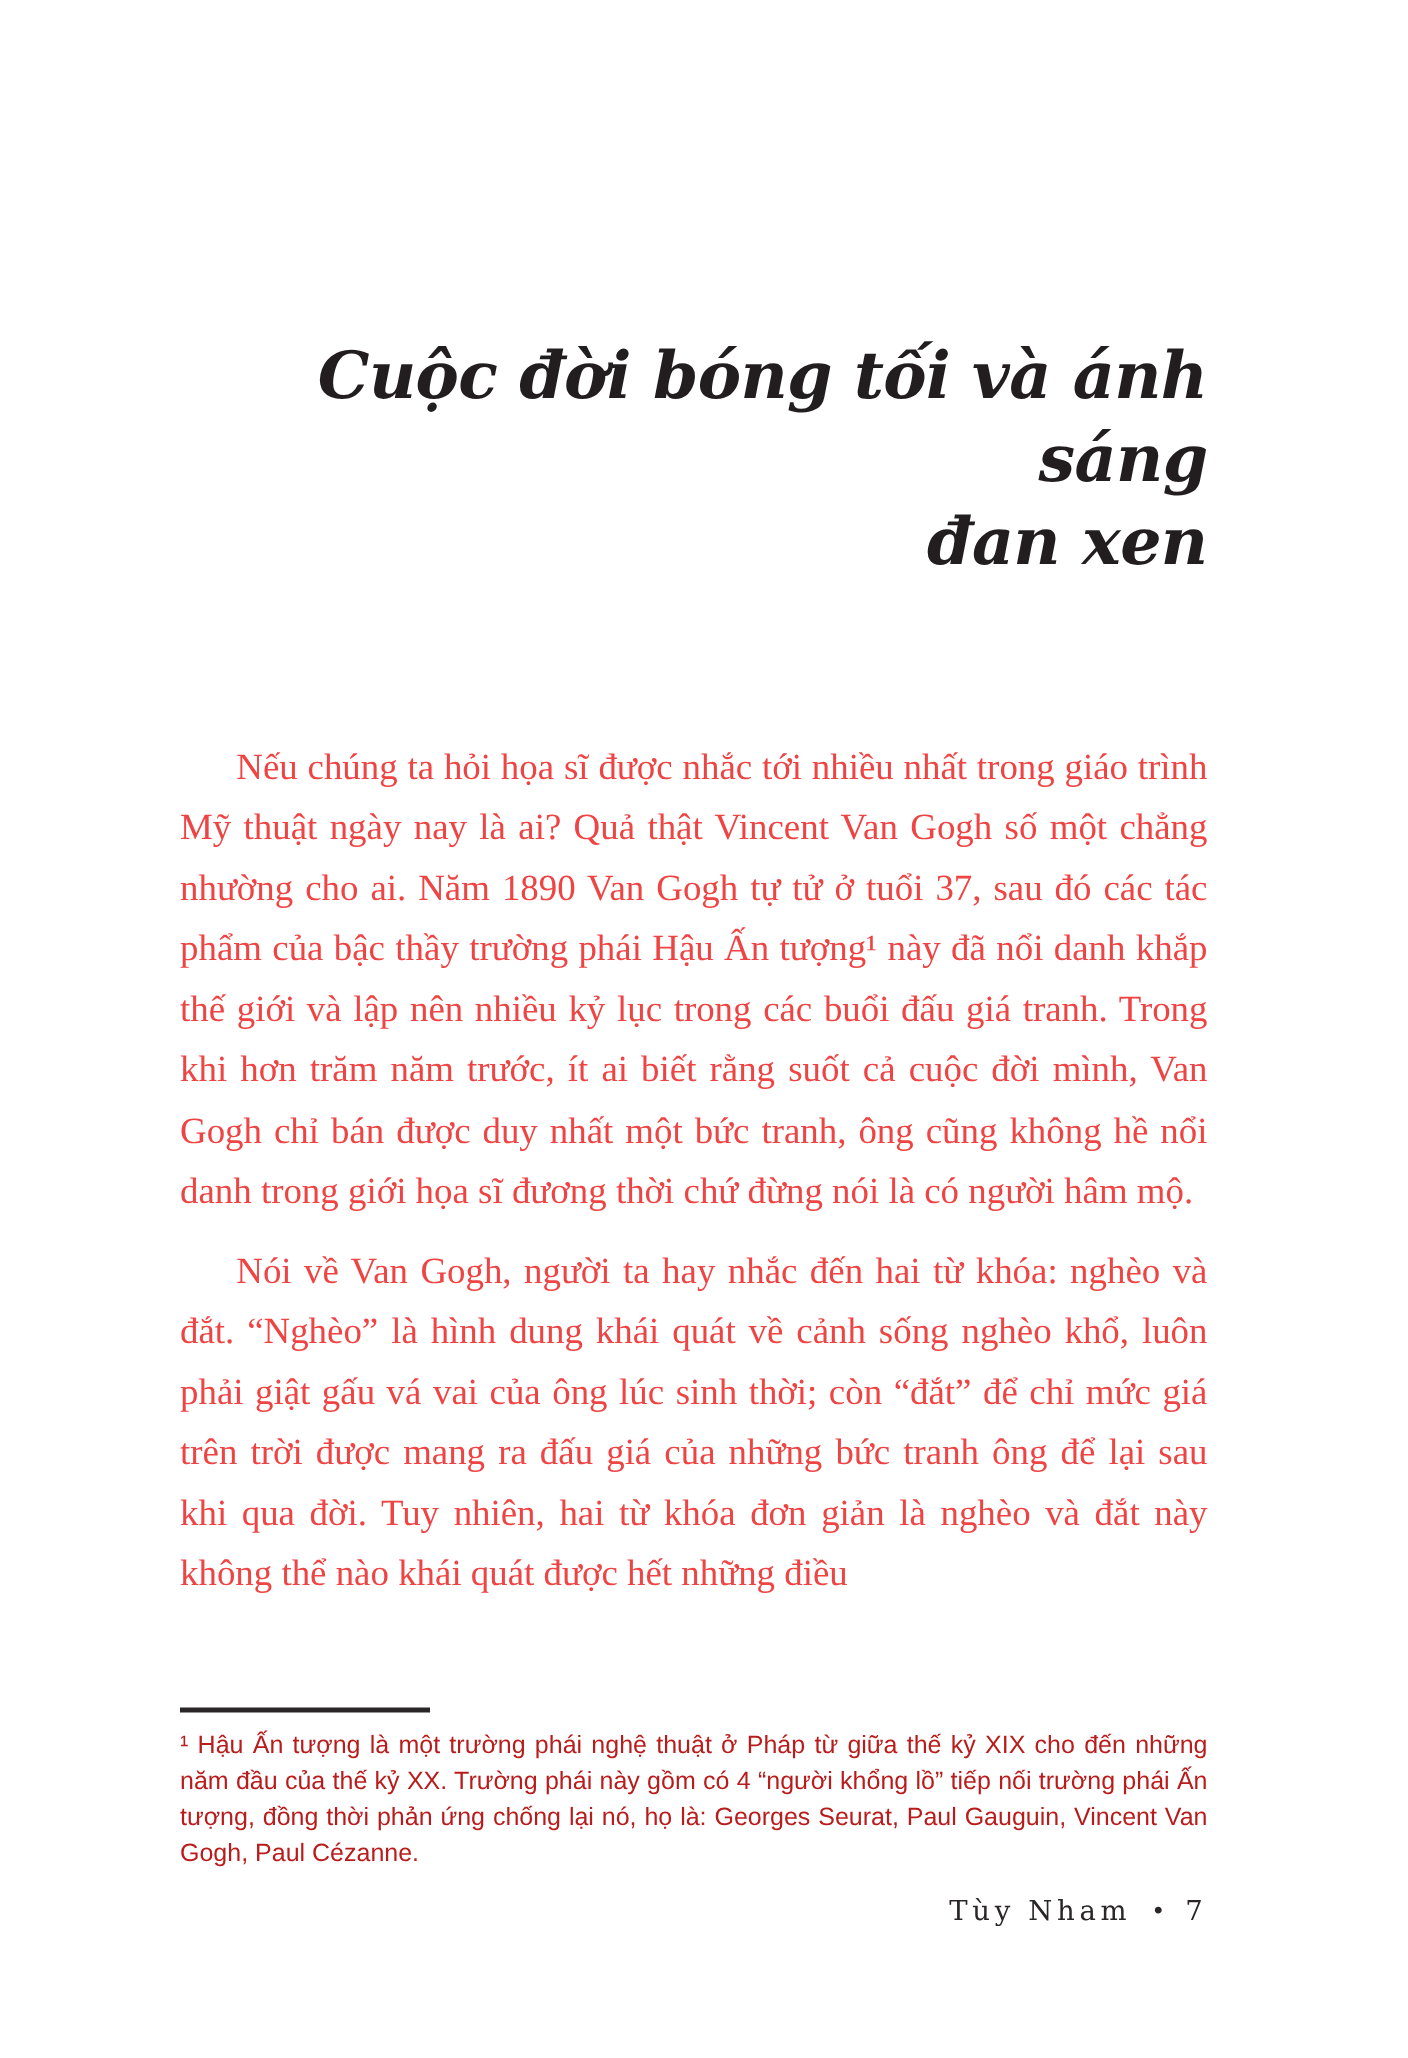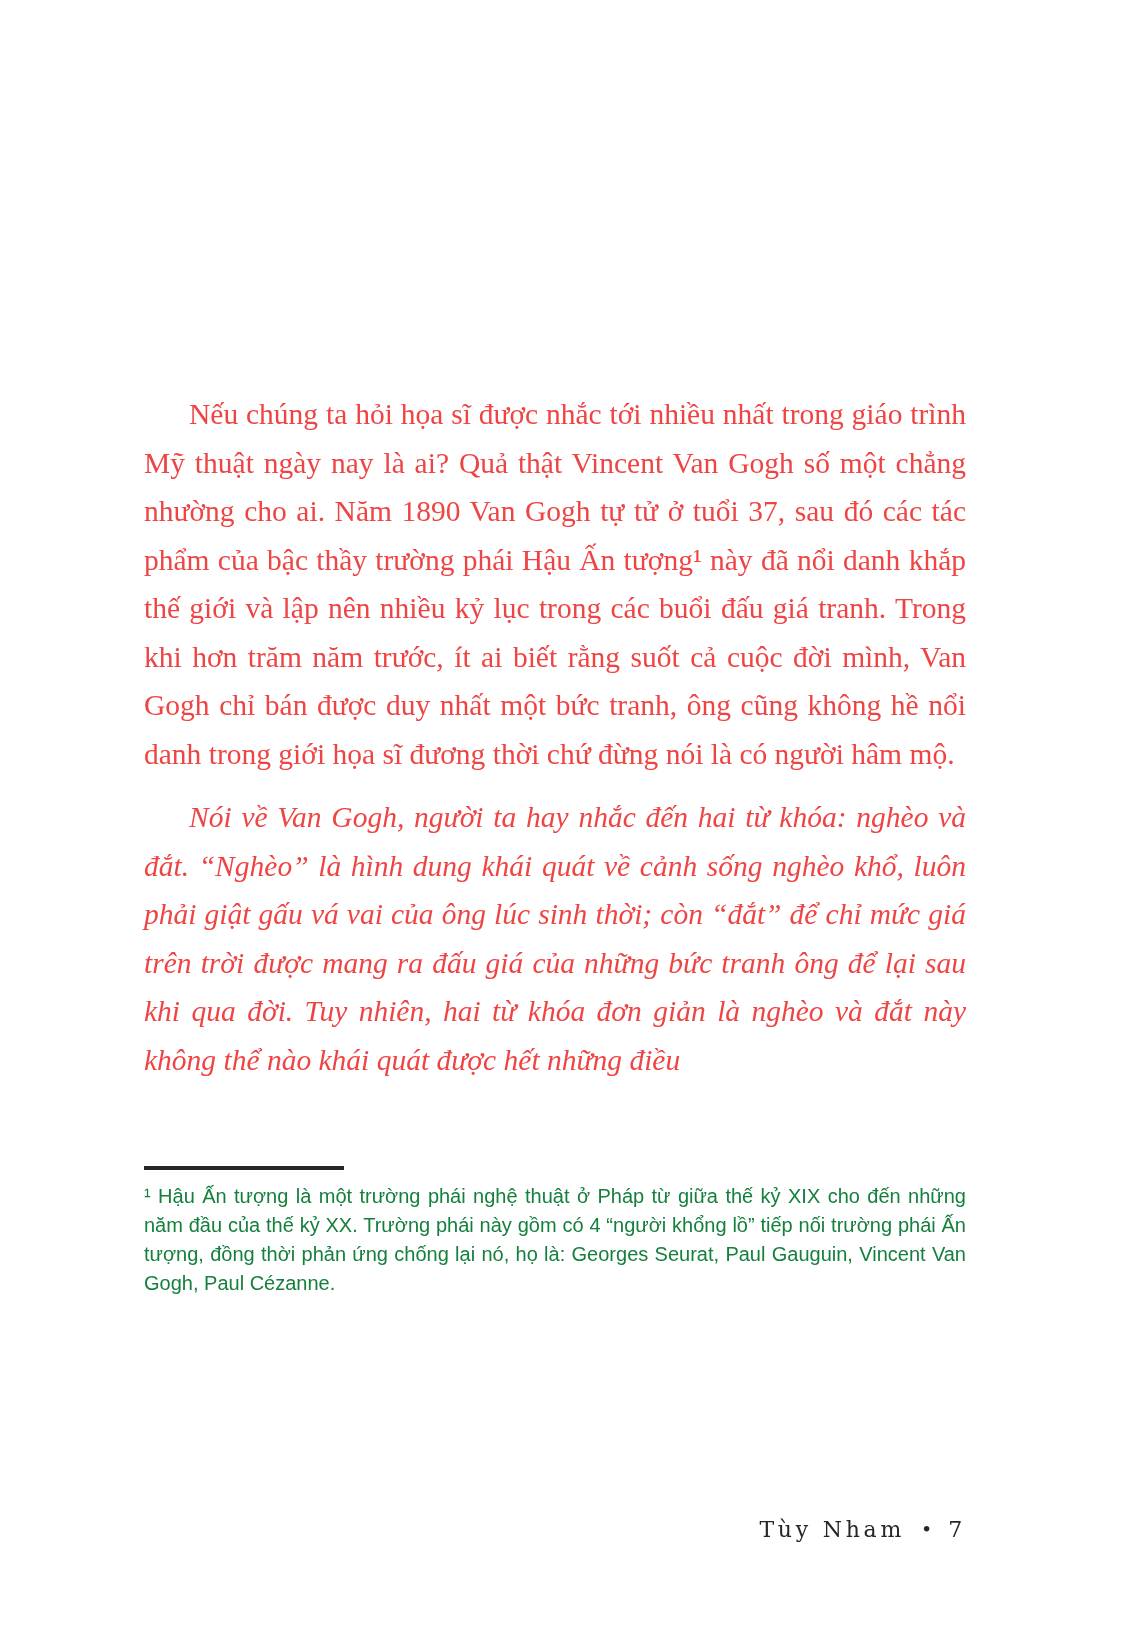--- a/index.html
+++ b/index.html
@@ -36,36 +36,35 @@
     line-height: 48.5px;
     text-align: justify;
     color: #ef4444;
   }
   .body-para {
     margin: 0;
     text-indent: 45px;
   }
   .body-para + .body-para {
     margin-top: 15px;
-    font-style: italic;
   }
   
   .footnote-rule {
     width: 200px;
     height: 4px;
     background: #2a2627;
     margin-top: 82px;
   }
   .footnote-text {
     margin-top: 12px;
     font-family: "Liberation Sans", "DejaVu Sans", sans-serif;
     font-size: 20px;
     line-height: 29px;
     text-align: justify;
-    color: #15803d;
+    color: #b91c1c;
   }
   
   .page-footer {
     position: absolute;
     right: 160px;
     bottom: 104px;
     display: flex;
     align-items: baseline;
     gap: 16px;
     font-family: "DejaVu Serif", serif;
@@ -82,20 +81,24 @@
   }
   .footer-page-number {
     letter-spacing: 0.17em;
   }
 </style>
 </head>
 <body>
 
 <div class="page">
 
+  <div class="chapter-title">
+    <div>Cuộc đời bóng tối và ánh sáng</div>
+    <div>đan xen</div>
+  </div>
 
   <div class="body-text">
     <p class="body-para">Nếu chúng ta hỏi họa sĩ được nhắc tới nhiều nhất trong giáo trình Mỹ thuật ngày nay là ai? Quả thật Vincent Van Gogh số một chẳng nhường cho ai. Năm 1890 Van Gogh tự tử ở tuổi 37, sau đó các tác phẩm của bậc thầy trường phái Hậu Ấn tượng¹ này đã nổi danh khắp thế giới và lập nên nhiều kỷ lục trong các buổi đấu giá tranh. Trong khi hơn trăm năm trước, ít ai biết rằng suốt cả cuộc đời mình, Van Gogh chỉ bán được duy nhất một bức tranh, ông cũng không hề nổi danh trong giới họa sĩ đương thời chứ đừng nói là có người hâm mộ.</p>
     <p class="body-para">Nói về Van Gogh, người ta hay nhắc đến hai từ khóa: nghèo và đắt. “Nghèo” là hình dung khái quát về cảnh sống nghèo khổ, luôn phải giật gấu vá vai của ông lúc sinh thời; còn “đắt” để chỉ mức giá trên trời được mang ra đấu giá của những bức tranh ông để lại sau khi qua đời. Tuy nhiên, hai từ khóa đơn giản là nghèo và đắt này không thể nào khái quát được hết những điều</p>
   </div>
 
   <div class="footnote-rule"></div>
 
   <div class="footnote-text">¹ Hậu Ấn tượng là một trường phái nghệ thuật ở Pháp từ giữa thế kỷ XIX cho đến những năm đầu của thế kỷ XX. Trường phái này gồm có 4 “người khổng lồ” tiếp nối trường phái Ấn tượng, đồng thời phản ứng chống lại nó, họ là: Georges Seurat, Paul Gauguin, Vincent Van Gogh, Paul Cézanne.</div>
 

